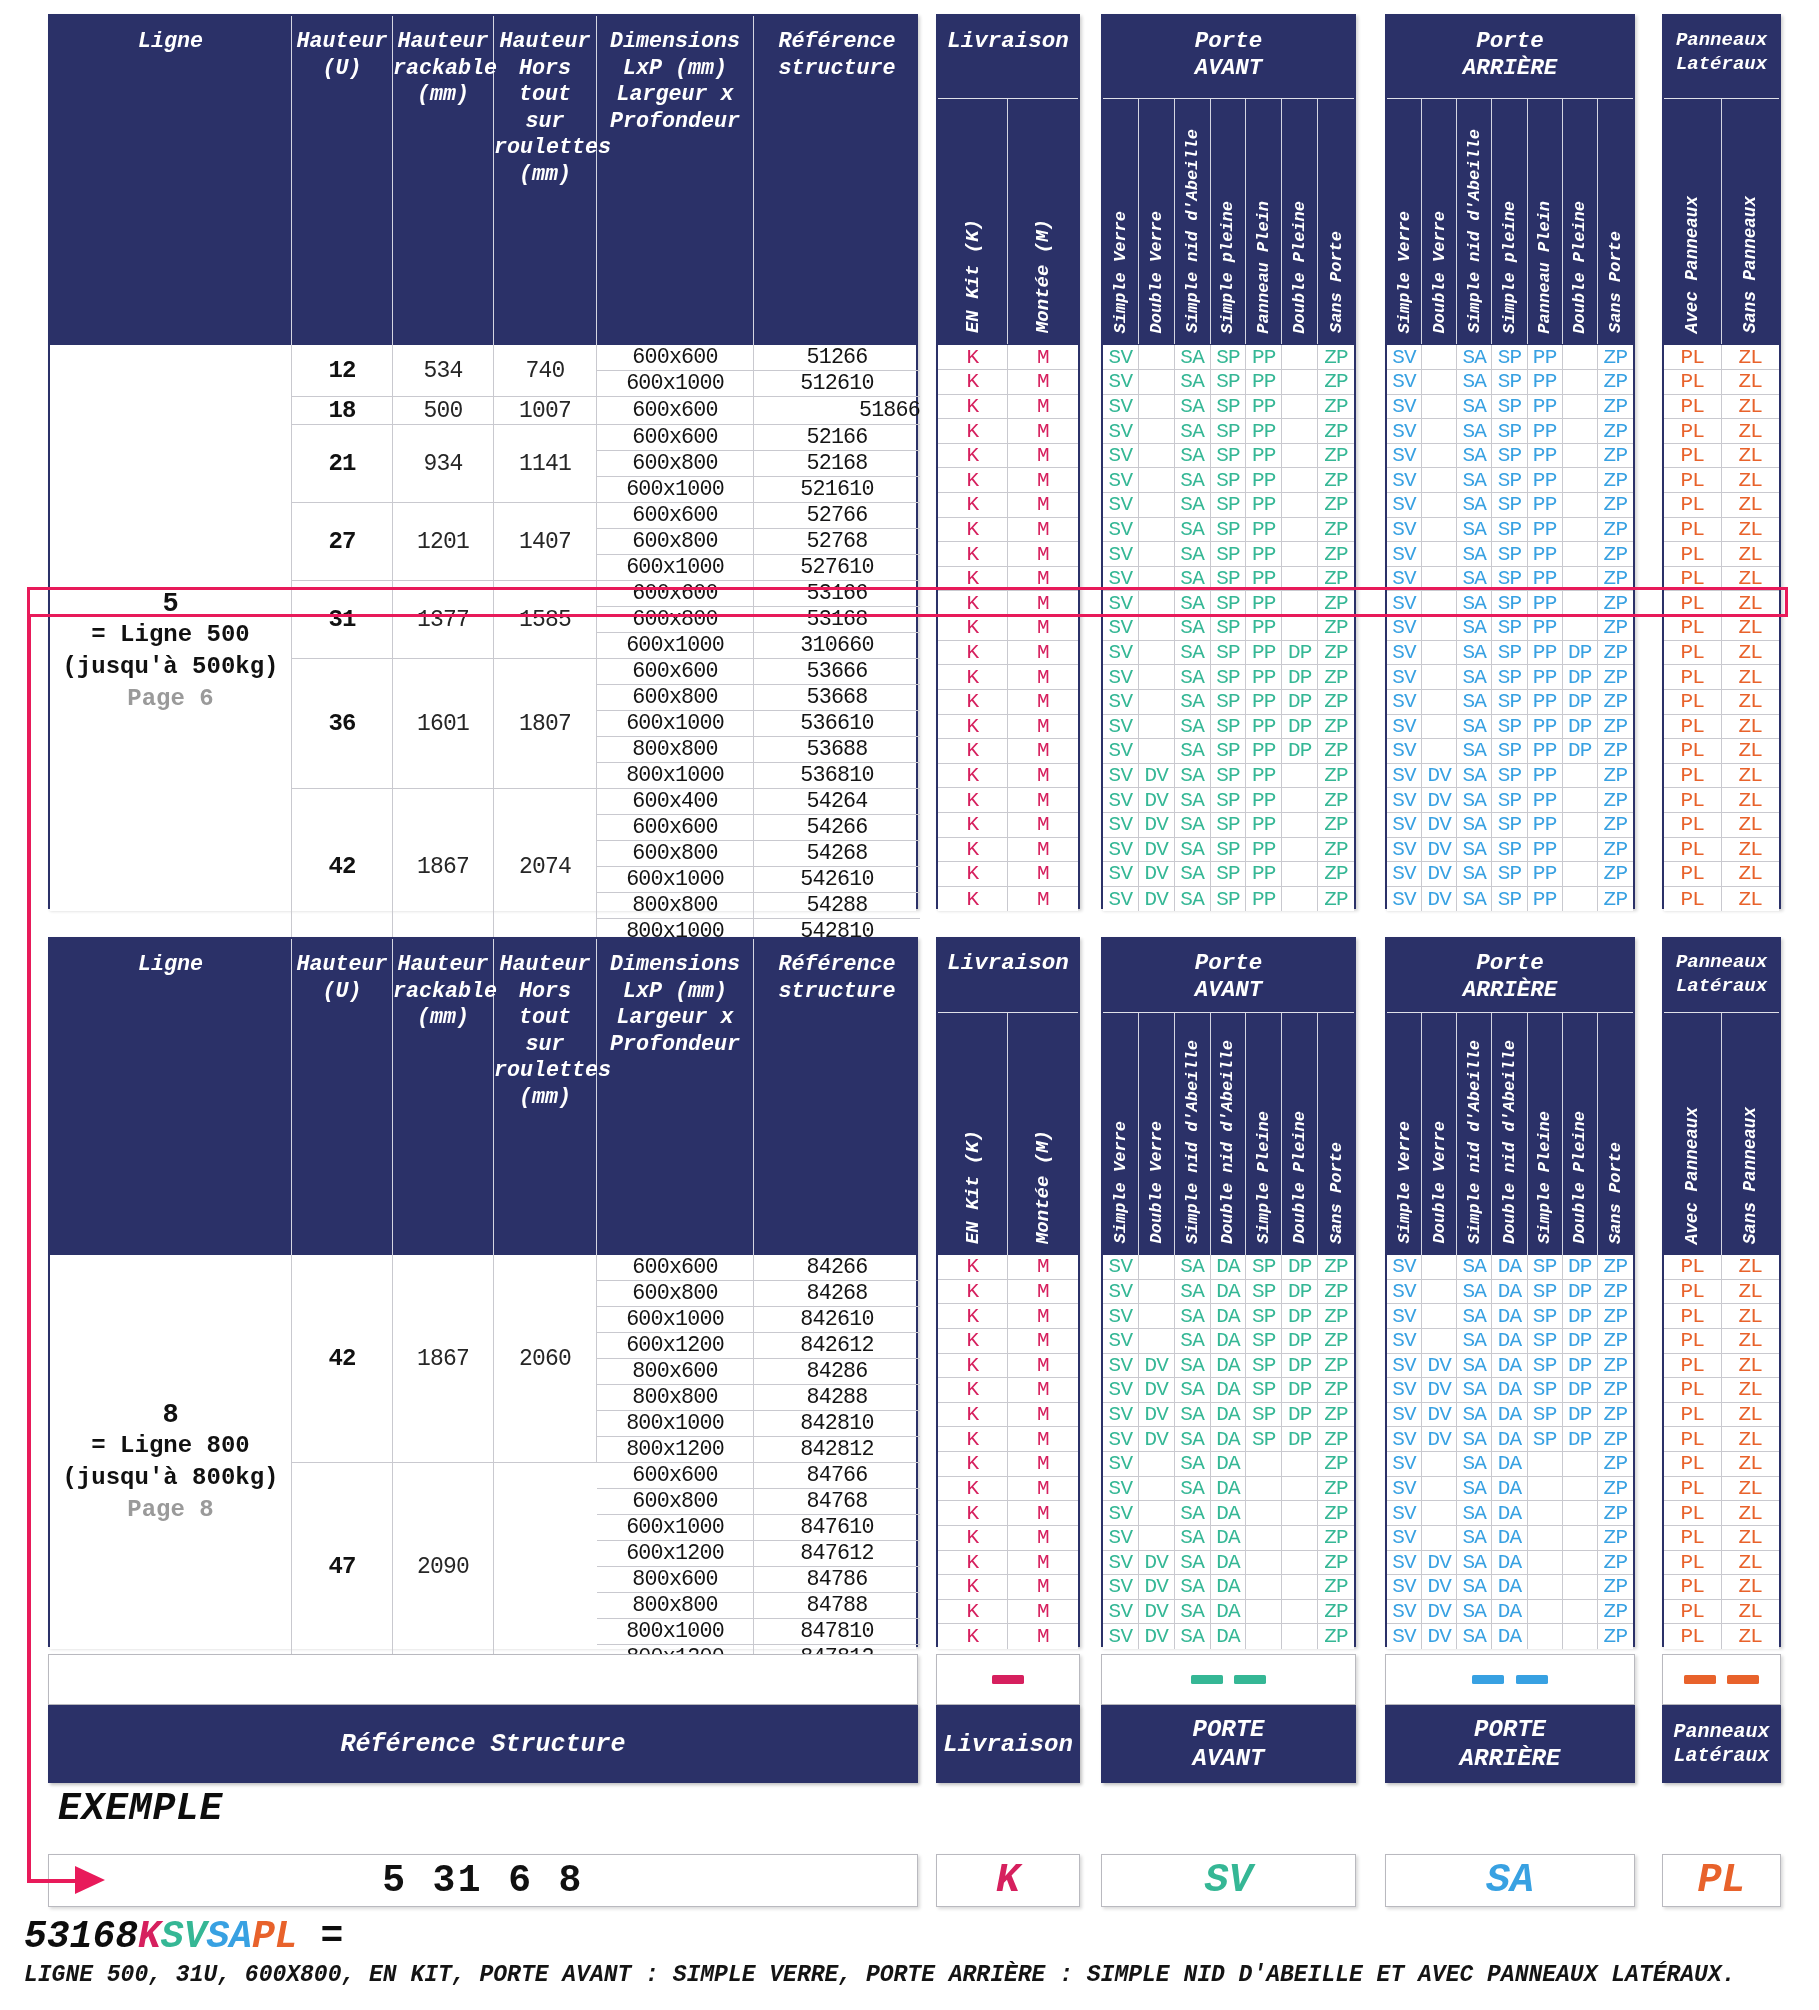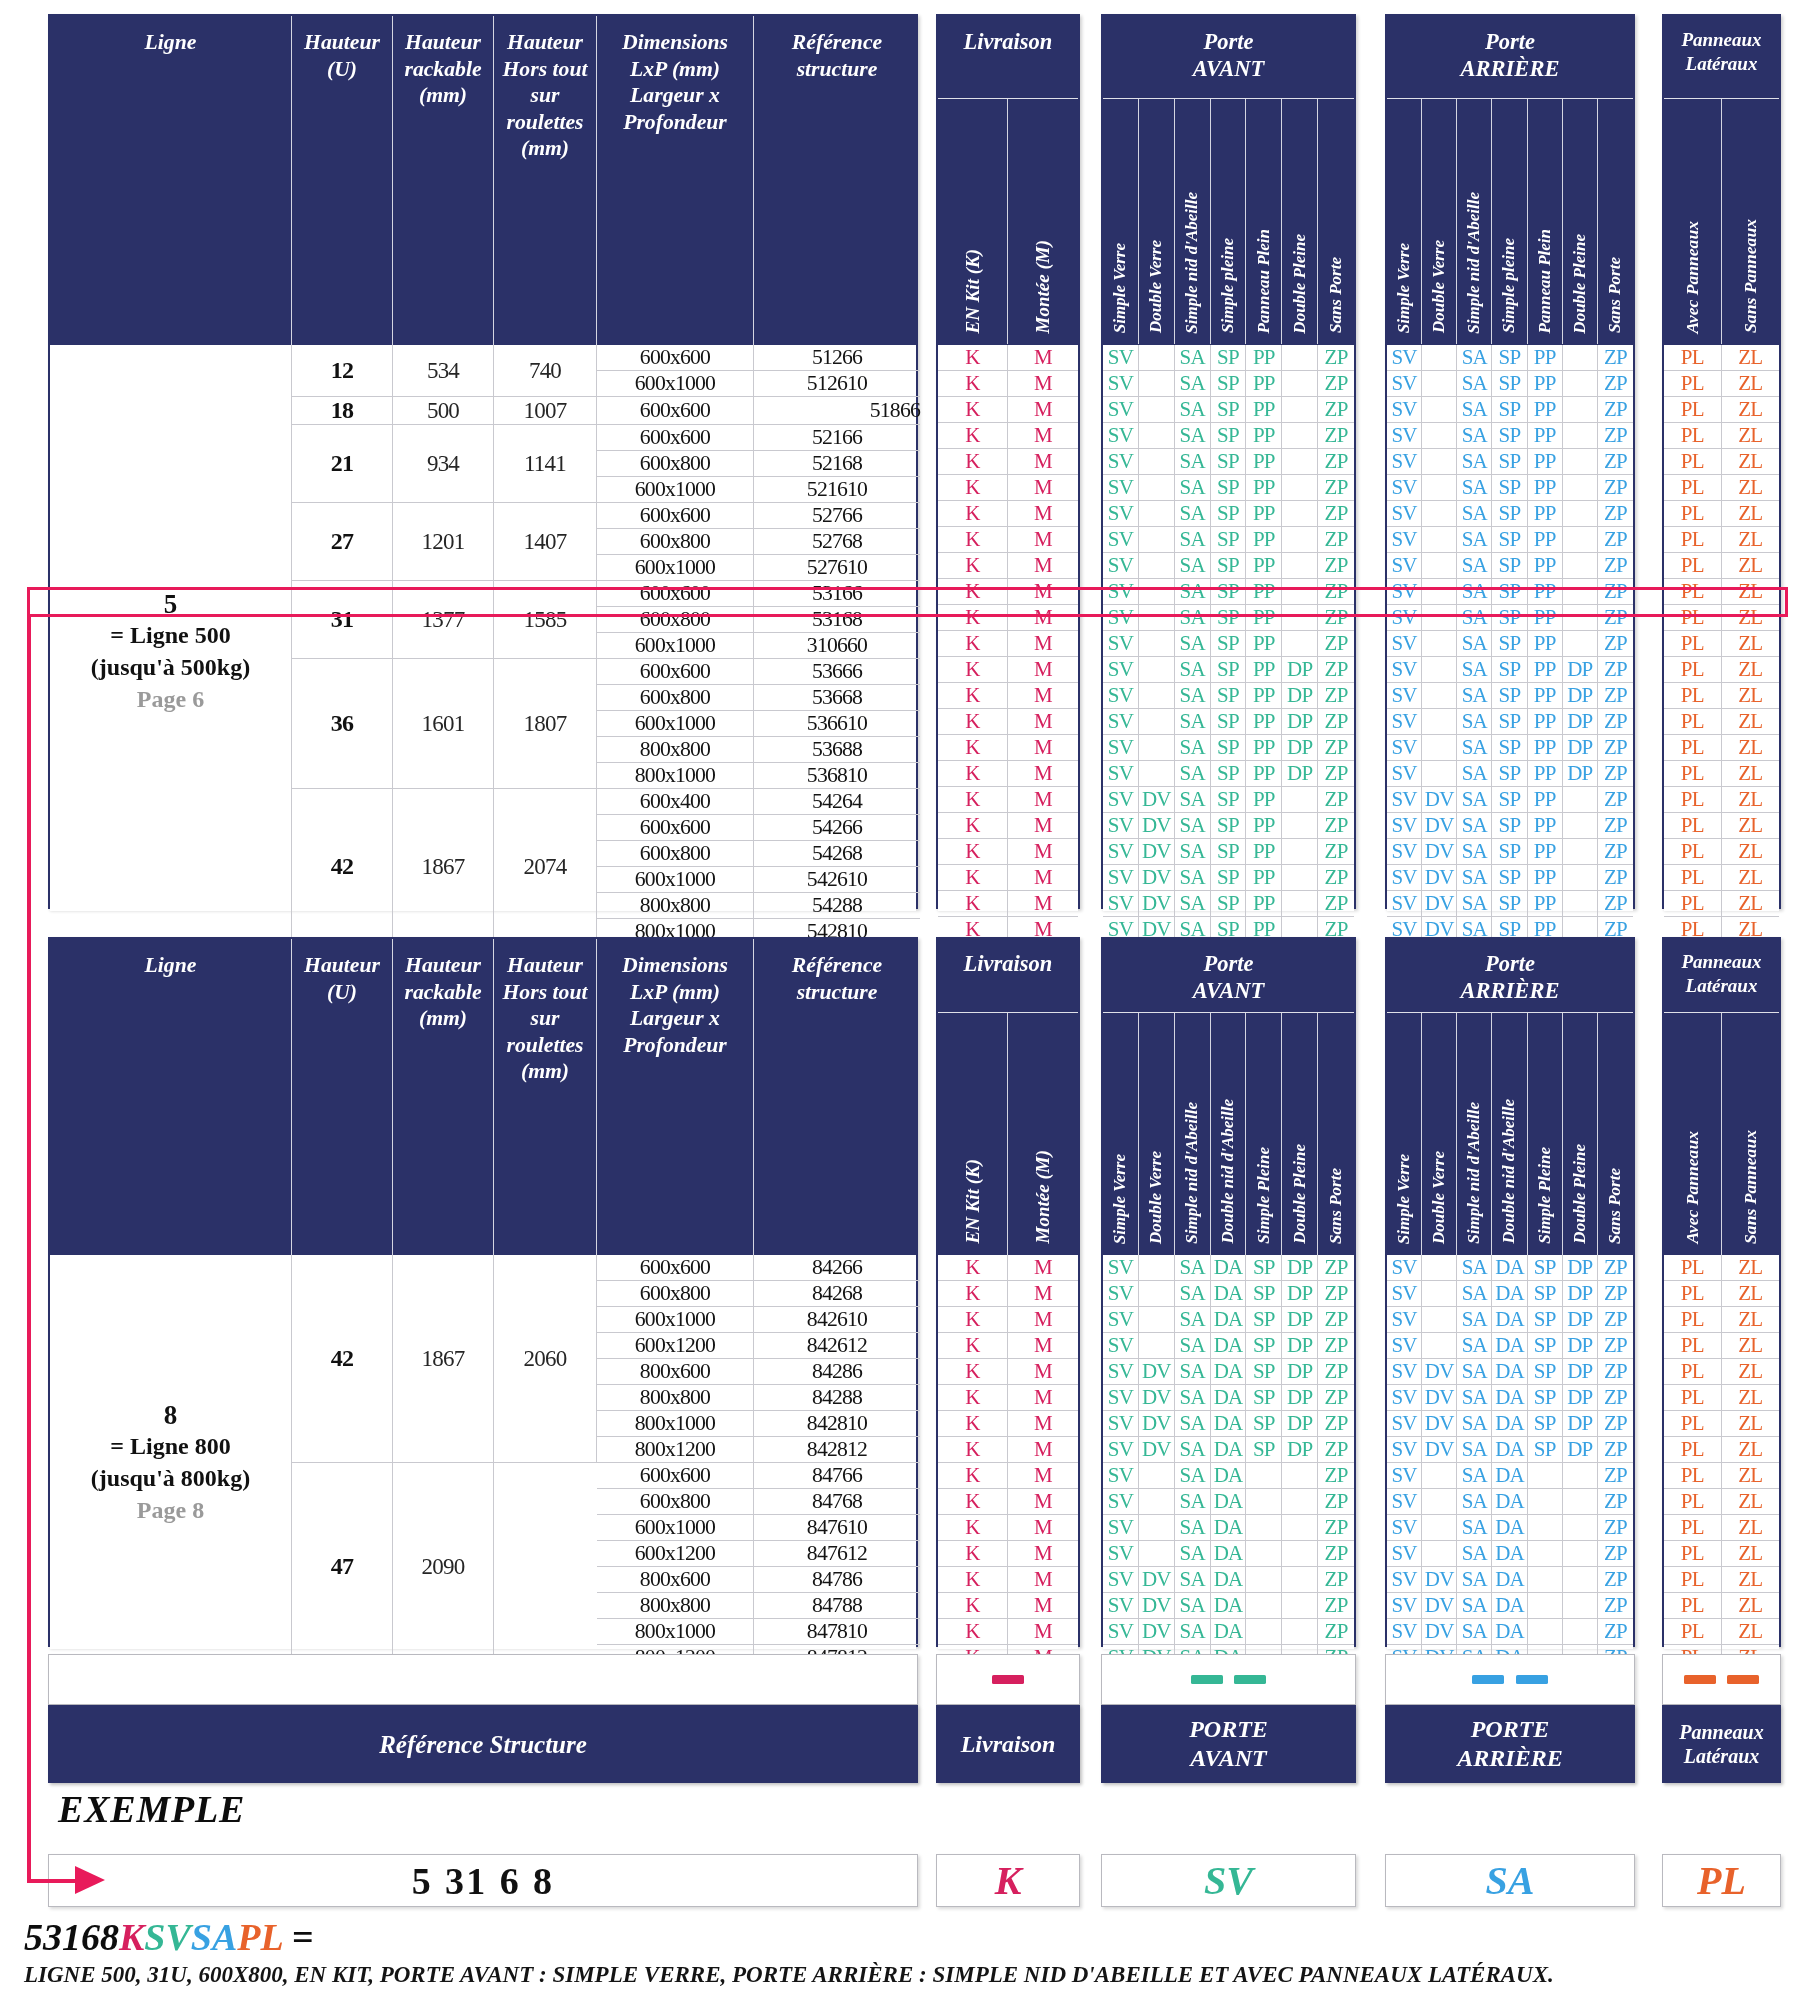--- a/index.html
+++ b/index.html
@@ -1,17 +1,17 @@
 <!DOCTYPE html>
 <html style="font-size:13px"><head>
 <meta charset="utf-8">
 <style>
   html,body{margin:0;padding:0;background:#ffffff;}
   #page{position:relative;width:1819px;height:2011px;background:#fff;overflow:hidden;
-        font-family:Liberation Serif, serif;}
+        font-family:Liberation Mono, monospace;}
   .tbl{position:absolute;background:#fff;border:2.4px solid #2b3168;box-sizing:border-box;
        box-shadow:1.6px 2.4px 3.2px rgba(0,0,0,.18);}
   .thead{background:#2b3168;color:#fff;display:grid;box-sizing:border-box;}
   .hcell{display:block;text-align:center;padding-top:13px;font-size:21.7px;line-height:26.5px;
          font-style:italic;font-weight:bold;white-space:pre-line;
          border-right:1.6px solid rgba(255,255,255,.8);box-sizing:border-box;}
   .hcell.nobr{border-right:none;}
   .subhead{background:#2b3168;color:#fff;box-sizing:border-box;}
   .sub-title{display:flex;align-items:flex-start;justify-content:center;text-align:center;
              font-style:italic;font-weight:bold;font-size:22.5px;line-height:27px;padding-top:11.2px;

